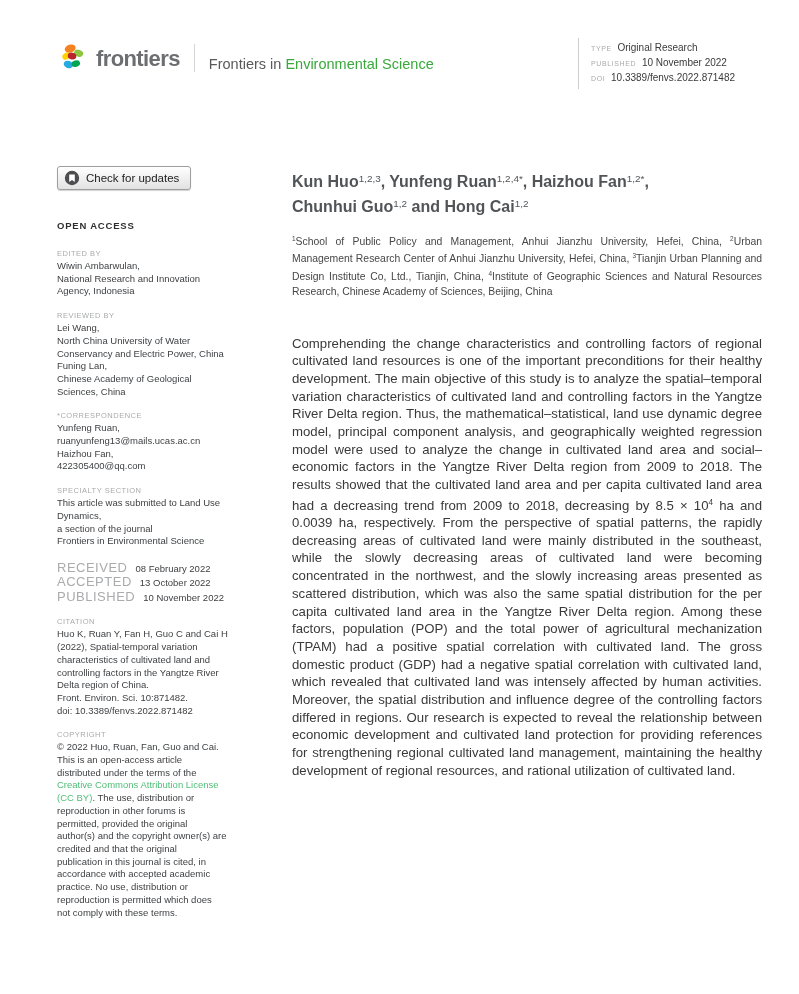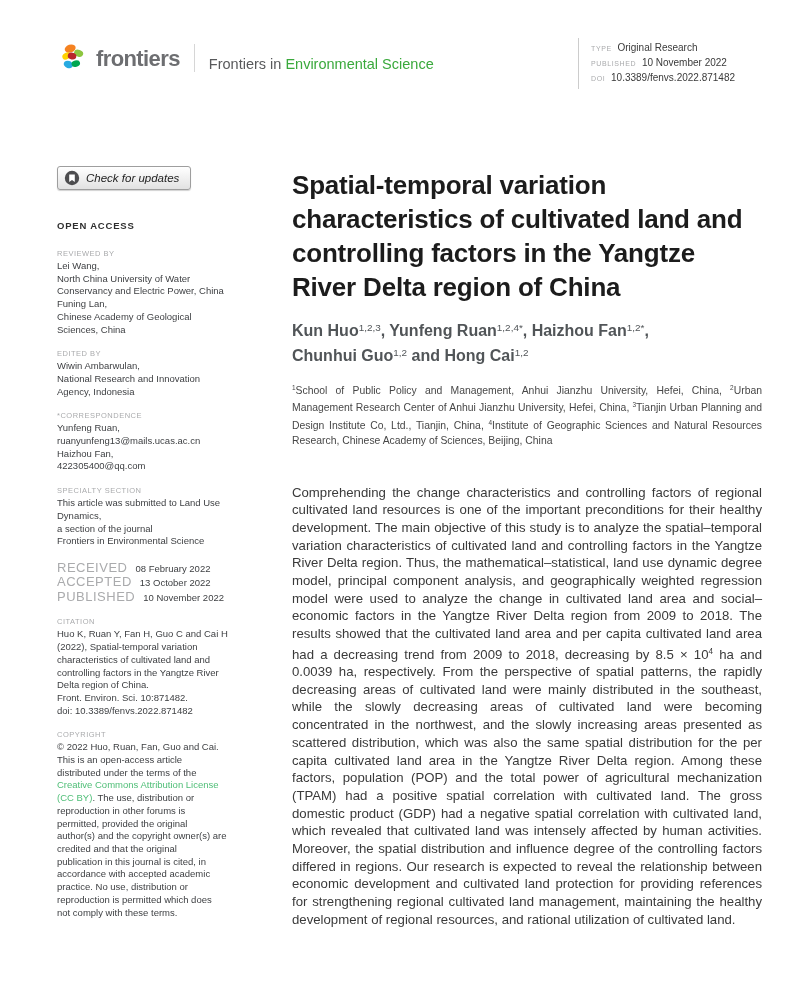--- a/index.html
+++ b/index.html
@@ -24,21 +24,21 @@
   .journal-name{color:var(--green);}
 
   .header-meta{position:absolute;left:578px;top:38px;border-left:1px solid #cccccc;padding:3px 0 3px 12px;width:200px;}
   .meta-row{font-size:10px;color:#3a3a3a;line-height:14px;white-space:nowrap;}
   .meta-label{font-size:7px;color:var(--label);letter-spacing:0.6px;margin-right:3px;}
 
   
   .sidebar{position:absolute;left:57px;top:166px;width:199px;}
   .check-btn{display:inline-flex;align-items:center;gap:6px;border:1px solid #9e9e9e;border-radius:3px;
     background:linear-gradient(#ffffff,#e2e2e2);padding:3px 11px 3px 6px;font-size:11.5px;color:#222;
-    box-shadow:0 1px 1px rgba(0,0,0,0.18);cursor:pointer;margin-bottom:30px;font-style:italic;}
+    box-shadow:0 1px 1px rgba(0,0,0,0.18);cursor:pointer;margin-bottom:30px;}
   .check-btn svg{display:block;}
   .open-access{font-size:9.5px;font-weight:bold;letter-spacing:0.8px;color:#2e2e2e;margin-bottom:18px;}
   .sb-section{margin-bottom:13px;}
   .sb-label{font-size:7.5px;color:var(--label);letter-spacing:0.5px;margin-bottom:2px;}
   .sb-body{font-size:9.5px;color:#3d3f42;line-height:12.7px;}
   .sb-body .line{min-height:12.7px;}
   .sb-date{font-size:9.5px;color:#3d3f42;line-height:13.5px;}
   .sb-label-inline{font-size:13px;color:var(--label);letter-spacing:0.5px;margin-right:8px;}
   .email{color:#3d3f42;cursor:pointer;}
 
@@ -101,37 +101,37 @@
           <circle cx="10" cy="10" r="9" fill="#4d4d4f"></circle>
           <path d="M6.5 5.5 h7 v9.5 l-3.5 -2.6 -3.5 2.6 z" fill="#ffffff"></path>
         </svg>
       </span>
       <span>Check for updates</span>
     </button>
 
     <div class="open-access">OPEN ACCESS</div>
 
     <div class="sb-section">
+      <div class="sb-label">EDITED BY</div>
+      <div class="sb-body">
+          <div class="line">Wiwin Ambarwulan,</div>
+          <div class="line">National Research and Innovation</div>
+          <div class="line">Agency, Indonesia</div>
+        </div>
+    </div>
+
+    <div class="sb-section">
       <div class="sb-label">REVIEWED BY</div>
       <div class="sb-body">
           <div class="line">Lei Wang,</div>
           <div class="line">North China University of Water</div>
           <div class="line">Conservancy and Electric Power, China</div>
           <div class="line">Funing Lan,</div>
           <div class="line">Chinese Academy of Geological</div>
           <div class="line">Sciences, China</div>
-        </div>
-    </div>
-
-    <div class="sb-section">
-      <div class="sb-label">EDITED BY</div>
-      <div class="sb-body">
-          <div class="line">Wiwin Ambarwulan,</div>
-          <div class="line">National Research and Innovation</div>
-          <div class="line">Agency, Indonesia</div>
         </div>
     </div>
 
     <div class="sb-section">
       <div class="sb-label">*CORRESPONDENCE</div>
       <div class="sb-body">
         <div class="line">Yunfeng Ruan,</div>
         <div class="line email">ruanyunfeng13@mails.ucas.ac.cn</div>
         <div class="line">Haizhou Fan,</div>
         <div class="line email">422305400@qq.com</div>
@@ -166,19 +166,18 @@
     </div>
 
     <div class="sb-section">
       <div class="sb-label">COPYRIGHT</div>
       <div class="sb-body"><span>© 2022 Huo, Ruan, Fan, Guo and Cai.</span><br><span>This is an open-access article</span><br><span>distributed under the terms of the</span><br><span class="seg-link">Creative Commons Attribution License</span><br><span class="seg-link">(CC BY)</span><span>. The use, distribution or</span><br><span>reproduction in other forums is</span><br><span>permitted, provided the original</span><br><span>author(s) and the copyright owner(s) are</span><br><span>credited and that the original</span><br><span>publication in this journal is cited, in</span><br><span>accordance with accepted academic</span><br><span>practice. No use, distribution or</span><br><span>reproduction is permitted which does</span><br><span>not comply with these terms.</span></div>
     </div>
 
   </div>
 
   <div class="main">
-    <h1 class="title">Spatial-temporal variation characteristics of cultivated land and controlling factors in the Yangtze River Delta region of China</h1>
     <div class="authors"><span>Kun Huo</span><span class="seg-sup">1,2,3</span><span>, Yunfeng Ruan</span><span class="seg-sup">1,2,4*</span><span>, Haizhou Fan</span><span class="seg-sup">1,2*</span><span>,</span><br><span>Chunhui Guo</span><span class="seg-sup">1,2</span><span> and Hong Cai</span><span class="seg-sup">1,2</span></div>
     <div class="affiliations"><span class="seg-sup">1</span><span>School of Public Policy and Management, Anhui Jianzhu University, Hefei, China, </span><span class="seg-sup">2</span><span>Urban Management Research Center of Anhui Jianzhu University, Hefei, China, </span><span class="seg-sup">3</span><span>Tianjin Urban Planning and Design Institute Co, Ltd., Tianjin, China, </span><span class="seg-sup">4</span><span>Institute of Geographic Sciences and Natural Resources Research, Chinese Academy of Sciences, Beijing, China</span></div>
     <div class="abstract"><span>Comprehending the change characteristics and controlling factors of regional cultivated land resources is one of the important preconditions for their healthy development. The main objective of this study is to analyze the spatial–temporal variation characteristics of cultivated land and controlling factors in the Yangtze River Delta region. Thus, the mathematical–statistical, land use dynamic degree model, principal component analysis, and geographically weighted regression model were used to analyze the change in cultivated land area and social–economic factors in the Yangtze River Delta region from 2009 to 2018. The results showed that the cultivated land area and per capita cultivated land area had a decreasing trend from 2009 to 2018, decreasing by 8.5 × 10</span><span class="seg-sup">4</span><span> ha and 0.0039 ha, respectively. From the perspective of spatial patterns, the rapidly decreasing areas of cultivated land were mainly distributed in the southeast, while the slowly decreasing areas of cultivated land were becoming concentrated in the northwest, and the slowly increasing areas presented as scattered distribution, which was also the same spatial distribution for the per capita cultivated land area in the Yangtze River Delta region. Among these factors, population (POP) and the total power of agricultural mechanization (TPAM) had a positive spatial correlation with cultivated land. The gross domestic product (GDP) had a negative spatial correlation with cultivated land, which revealed that cultivated land was intensely affected by human activities. Moreover, the spatial distribution and influence degree of the controlling factors differed in regions. Our research is expected to reveal the relationship between economic development and cultivated land protection for providing references for strengthening regional cultivated land management, maintaining the healthy development of regional resources, and rational utilization of cultivated land.</span></div>
   </div>
 
 </div>
 
 </body></html>

